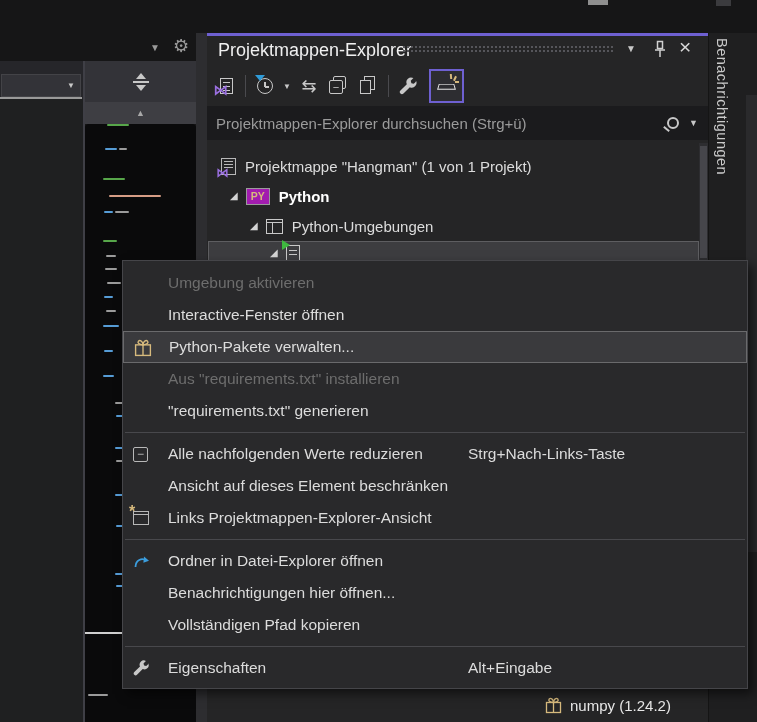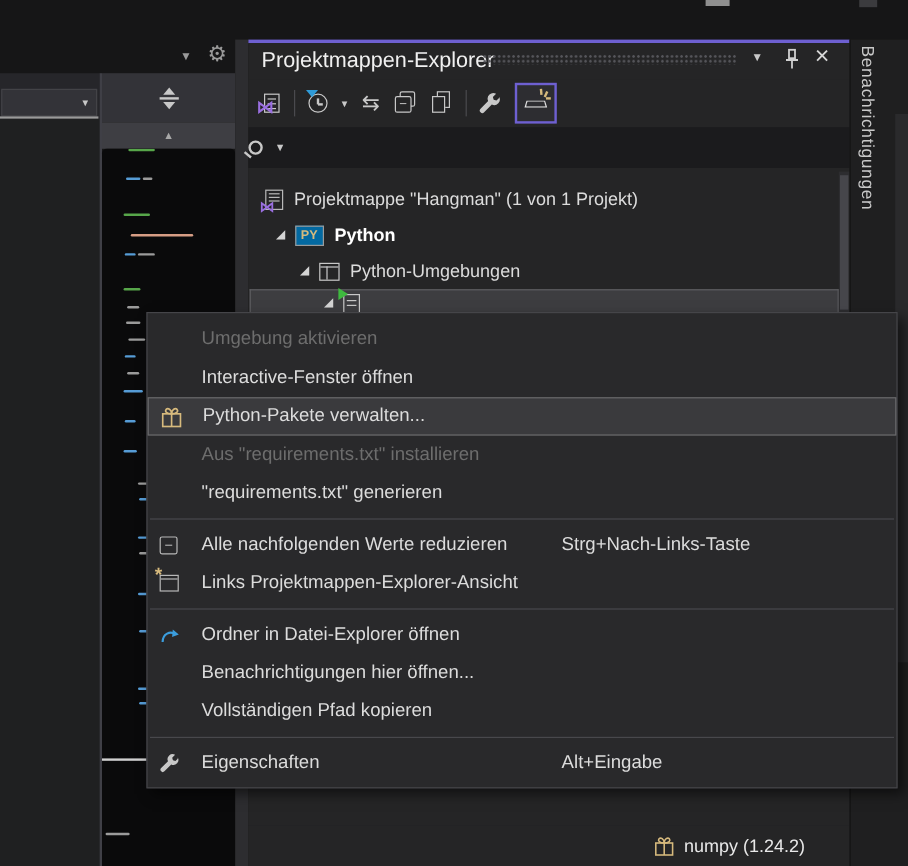--- a/index.html
+++ b/index.html
@@ -76,21 +76,21 @@
   .mag:after{content:"";position:absolute;left:-6px;top:9px;width:7px;height:2px;background:#c8c8c8;transform:rotate(40deg);}
   #search-caret{color:#c8c8c8;font-size:9px;margin:0 10px 0 6px;}
 
   
   #tree{left:207px;top:140px;width:501px;height:548px;background:#252526;}
   .trow{position:absolute;height:30px;display:flex;align-items:center;color:#dcdcdc;font-size:15px;white-space:nowrap;}
   .expander{color:#d4d4d4;font-size:10px;line-height:1;margin-right:8px;}
   .sol-icon{position:relative;width:15px;height:17px;border:1.4px solid #b8b8b8;margin-right:9px;}
   .sol-icon i{position:absolute;left:2px;right:2px;height:1.2px;background:#b8b8b8;}
   .sol-icon .bw{position:absolute;left:-6px;bottom:-5px;color:#9a6fe0;font-size:13px;font-weight:bold;line-height:1;}
-  .py-badge{width:24px;height:17px;border:1px solid #9b9b9b;color:#d7ba7d;font-size:10.5px;font-weight:bold;display:flex;align-items:center;justify-content:center;margin-right:9px;background:#0369a1;}
+  .py-badge{width:24px;height:17px;border:1px solid #9b9b9b;color:#d7ba7d;font-size:10.5px;font-weight:bold;display:flex;align-items:center;justify-content:center;margin-right:9px;background:#a21caf;}
   .env-icon{width:17px;height:15px;border:1.4px solid #c8c8c8;position:relative;margin-right:9px;}
   .env-icon:before{content:"";position:absolute;left:0;right:0;top:2px;height:1.4px;background:#c8c8c8;}
   .env-icon:after{content:"";position:absolute;left:5px;top:2px;bottom:0;width:1.4px;background:#c8c8c8;}
   .pyenv-icon{position:relative;width:14px;height:16px;border:1.4px solid #c8c8c8;margin-right:9px;}
   .pyenv-icon i{position:absolute;left:2px;right:2px;height:1.2px;background:#c8c8c8;}
   .pyenv-icon .play{position:absolute;left:-5px;top:-6px;width:0;height:0;border-top:5px solid transparent;border-bottom:5px solid transparent;border-left:8px solid #3fba3f;}
   #sel-row{left:208px;top:241px;width:491px;height:20px;background:#3d3d40;border:1px solid #5e5e61;border-bottom:none;}
   #tree-scroll{left:699px;top:143px;width:9px;height:118px;background:#2d2d30;}
   #tree-thumb{left:700px;top:146px;width:7px;height:112px;background:#46464b;}
   .bold{font-weight:bold;color:#ffffff;}
@@ -237,20 +237,21 @@
     </div>
     <div id="tb-toggle" style="margin-left:6px;">
       <span class="slab"></span>
       <span class="spark s1"></span>
       <span class="spark s2"></span>
       <span class="spark s3"></span>
     </div>
   </div>
 
   <div class="abs" id="search-row">
+    <input id="search-input" placeholder="Projektmappen-Explorer durchsuchen (Strg+ü)" style="">
     <span class="mag"></span>
     <span id="search-caret">▼</span>
   </div>
 
   <div class="abs" id="tree"></div>
 
   <div class="abs trow" style="left:221px;top:151px;">
     <span class="sol-icon">
         <i style="top:2px;"></i>
         <i style="top:5px;"></i>
@@ -336,20 +337,24 @@
     <div class="menu-sep"></div>
 
     <div class="menu-item">
       <span class="mi-icon">
           <span class="coll-icon">−</span>
         </span>
       <span class="mi-label">Alle nachfolgenden Werte reduzieren</span>
       <span class="mi-shortcut">Strg+Nach-Links-Taste</span>
     </div>
 
+    <div class="menu-item">
+      <span class="mi-icon"></span>
+      <span class="mi-label">Ansicht auf dieses Element beschränken</span>
+    </div>
 
     <div class="menu-item">
       <span class="mi-icon">
           <span class="newview-icon">
             <span class="star">*</span>
           </span>
         </span>
       <span class="mi-label">Links Projektmappen-Explorer-Ansicht</span>
     </div>
 

